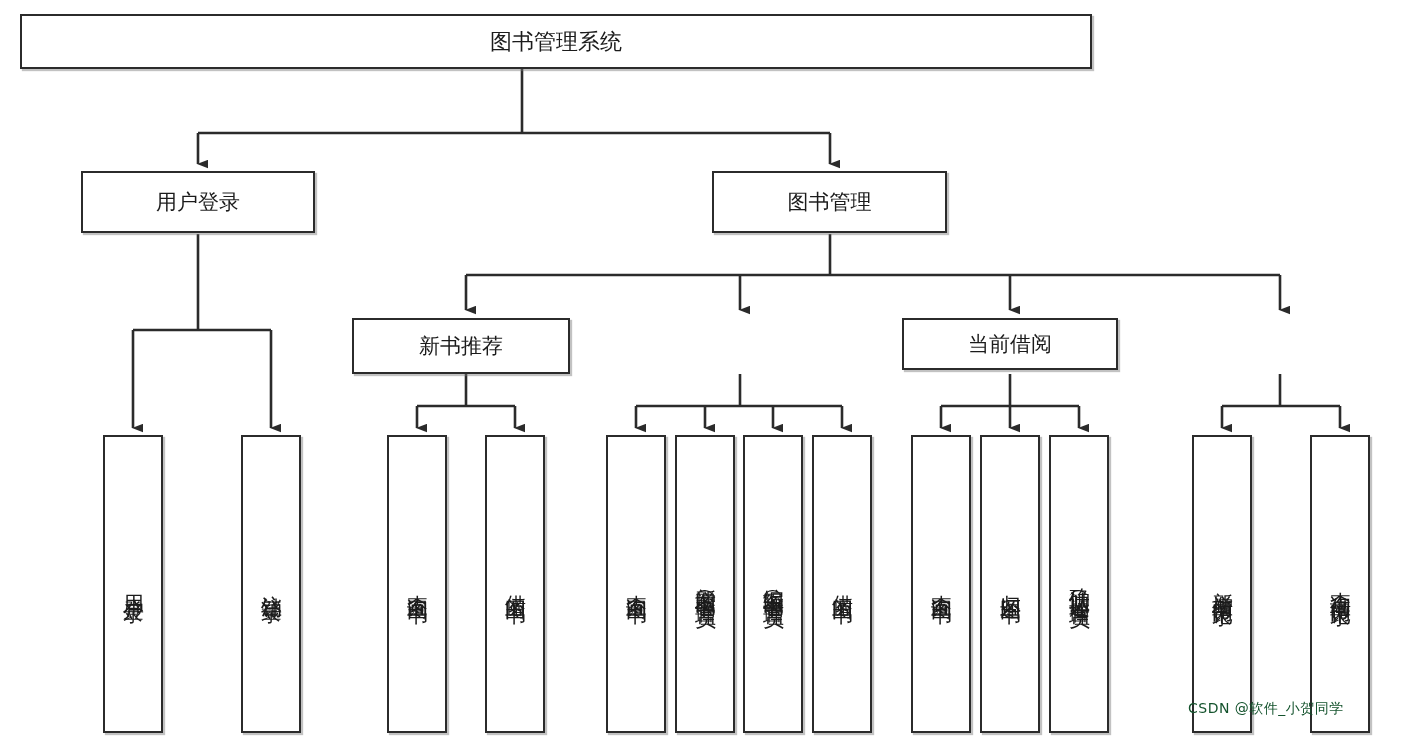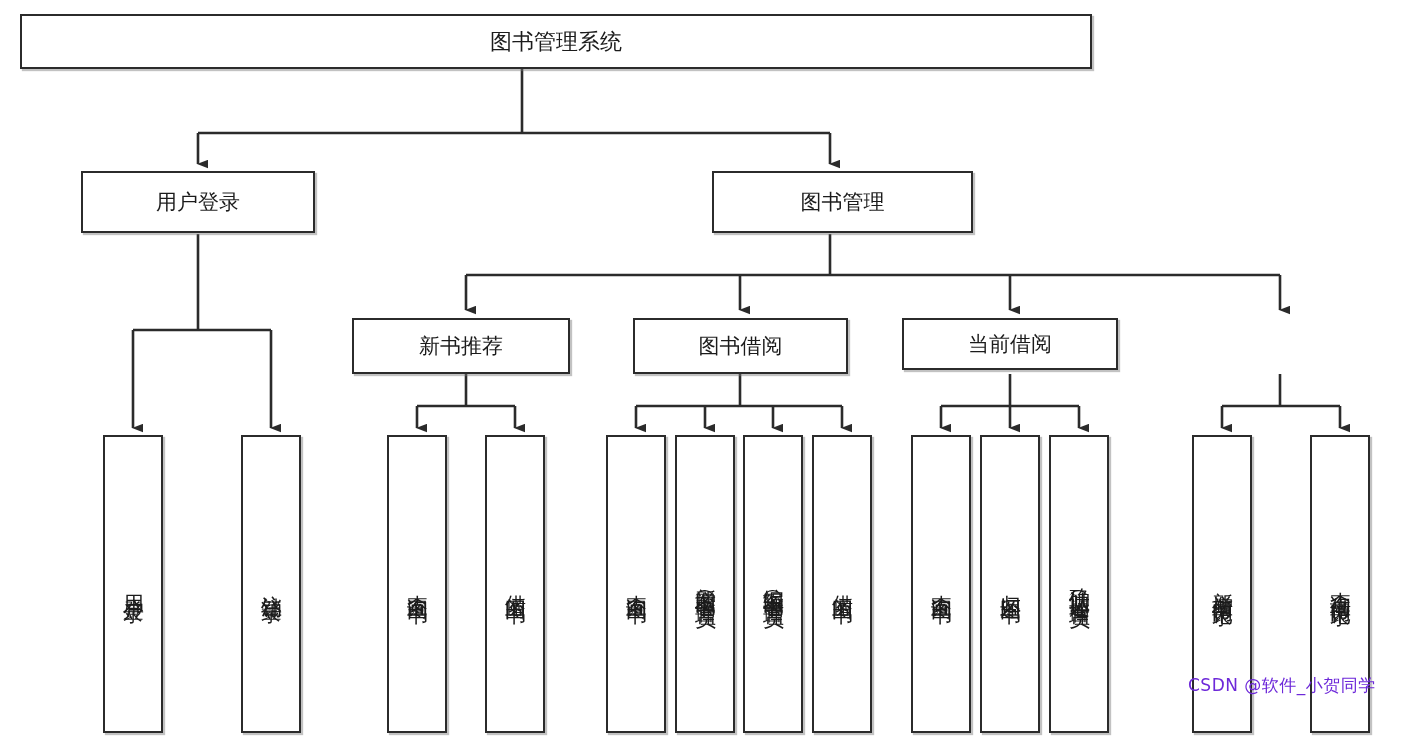--- a/index.html
+++ b/index.html
@@ -58,23 +58,23 @@
     writing-mode: vertical-rl;
     text-orientation: upright;
     font-size: 21px;
     letter-spacing: 3px;
     line-height: 1;
     white-space: nowrap;
   }
   .watermark {
     position: absolute;
     left: 1188px;
-    top: 674px;
-    font-size: 17px;
-    color: #6d28d9;
+    top: 700px;
+    font-size: 14px;
+    color: #14532d;
     letter-spacing: 0.5px;
     white-space: nowrap;
     pointer-events: none;
   }
 </style>
 </head>
 <body>
 
 <div id="diagram-root">
 
@@ -128,29 +128,26 @@
     </g>
   </svg>
 
   <div class="node root horiz" style="left:20px; top:14px; width:1072px; height:55px;">
     <span class="label">图书管理系统</span>
   </div>
 
   <div class="node horiz" style="left:81px; top:171px; width:234px; height:62px;">
     <span class="label">用户登录</span>
   </div>
-  <div class="node horiz" style="left:712px; top:171px; width:261px; height:62px;">
+  <div class="node horiz" style="left:712px; top:171px; width:235px; height:62px;">
     <span class="label">图书管理</span>
   </div>
 
   <div class="node horiz" style="left:352px; top:318px; width:218px; height:56px;align-items:center;">
     <span class="label">新书推荐</span>
-  </div>
-  <div class="node horiz" style="left:633px; top:318px; width:215px; height:56px;">
-    <span class="label">图书借阅</span>
   </div>
   <div class="node horiz" style="left:902px; top:318px; width:216px; height:52px;">
     <span class="label">当前借阅</span>
   </div>
 
   <div class="node vert" style="left:103px; top:435px; width:60px; height:298px;">
     <span class="label">用户登录</span>
   </div>
   <div class="node vert" style="left:241px; top:435px; width:60px; height:298px;">
     <span class="label">注销登录</span>

